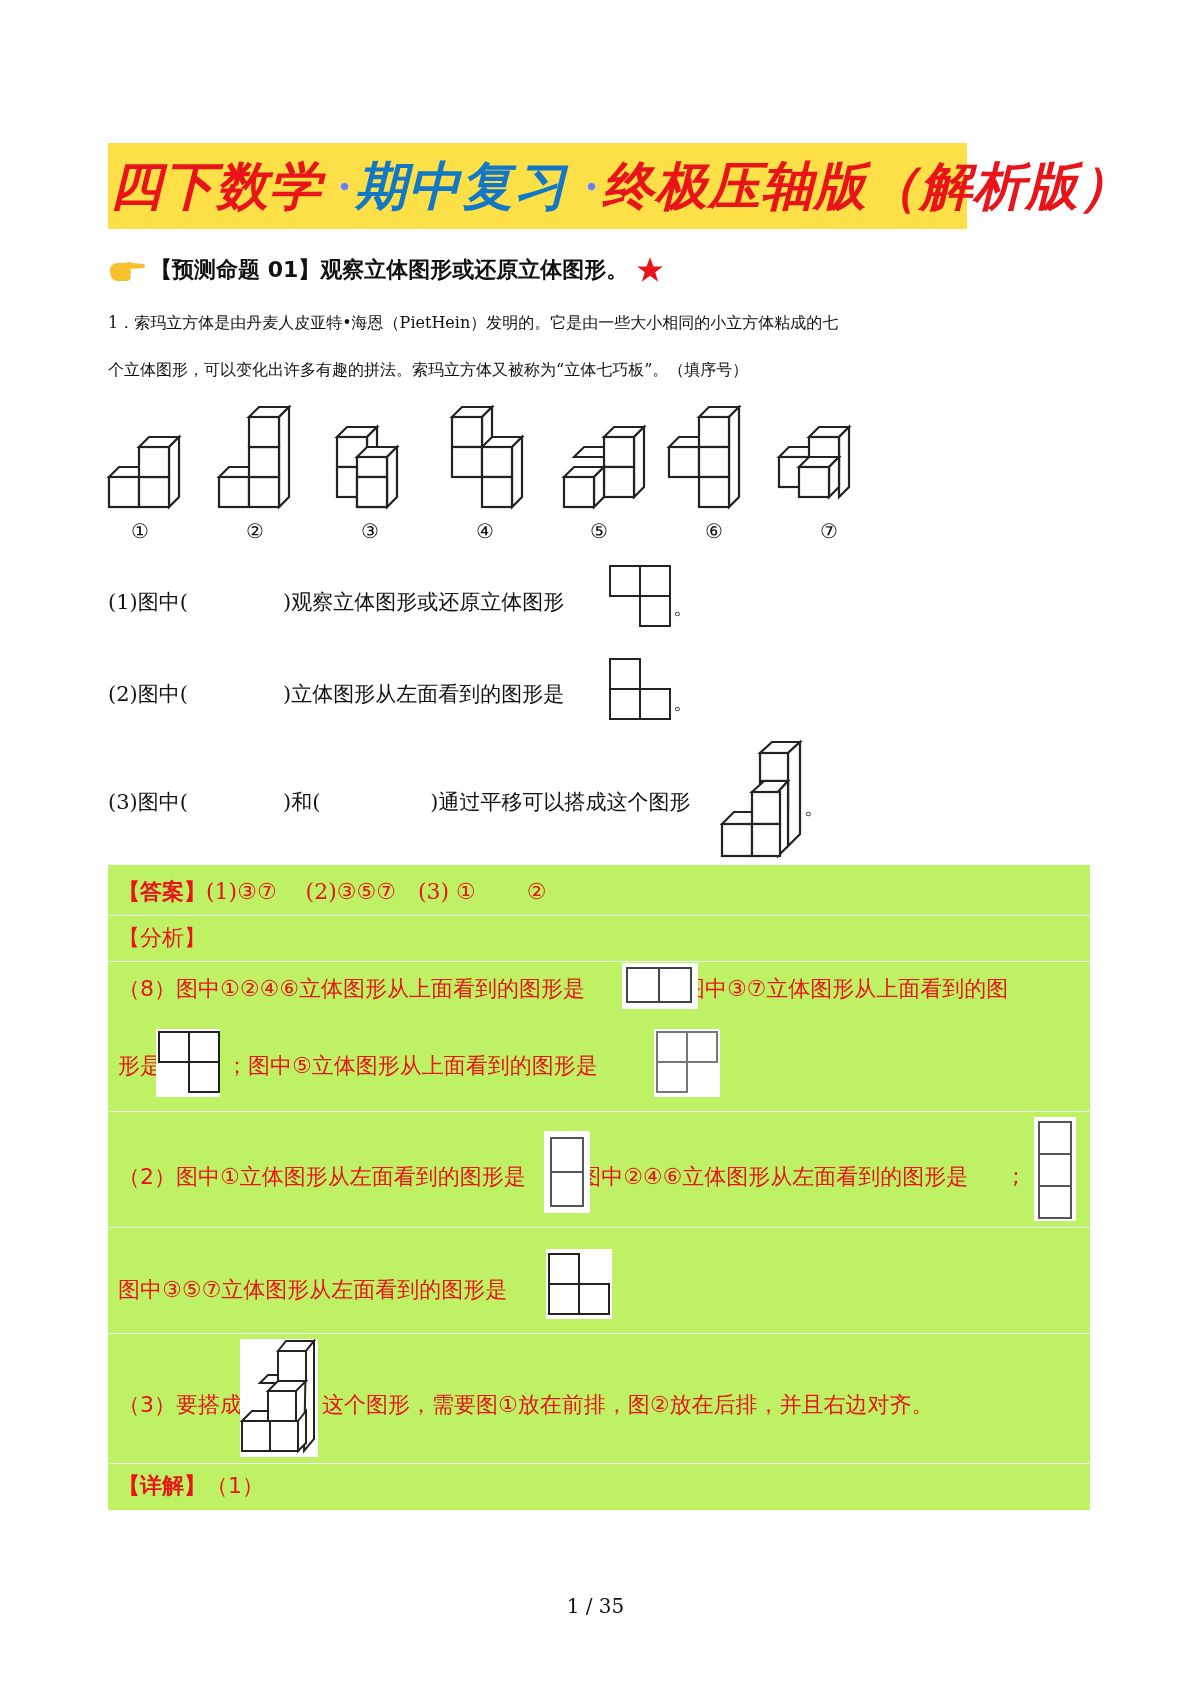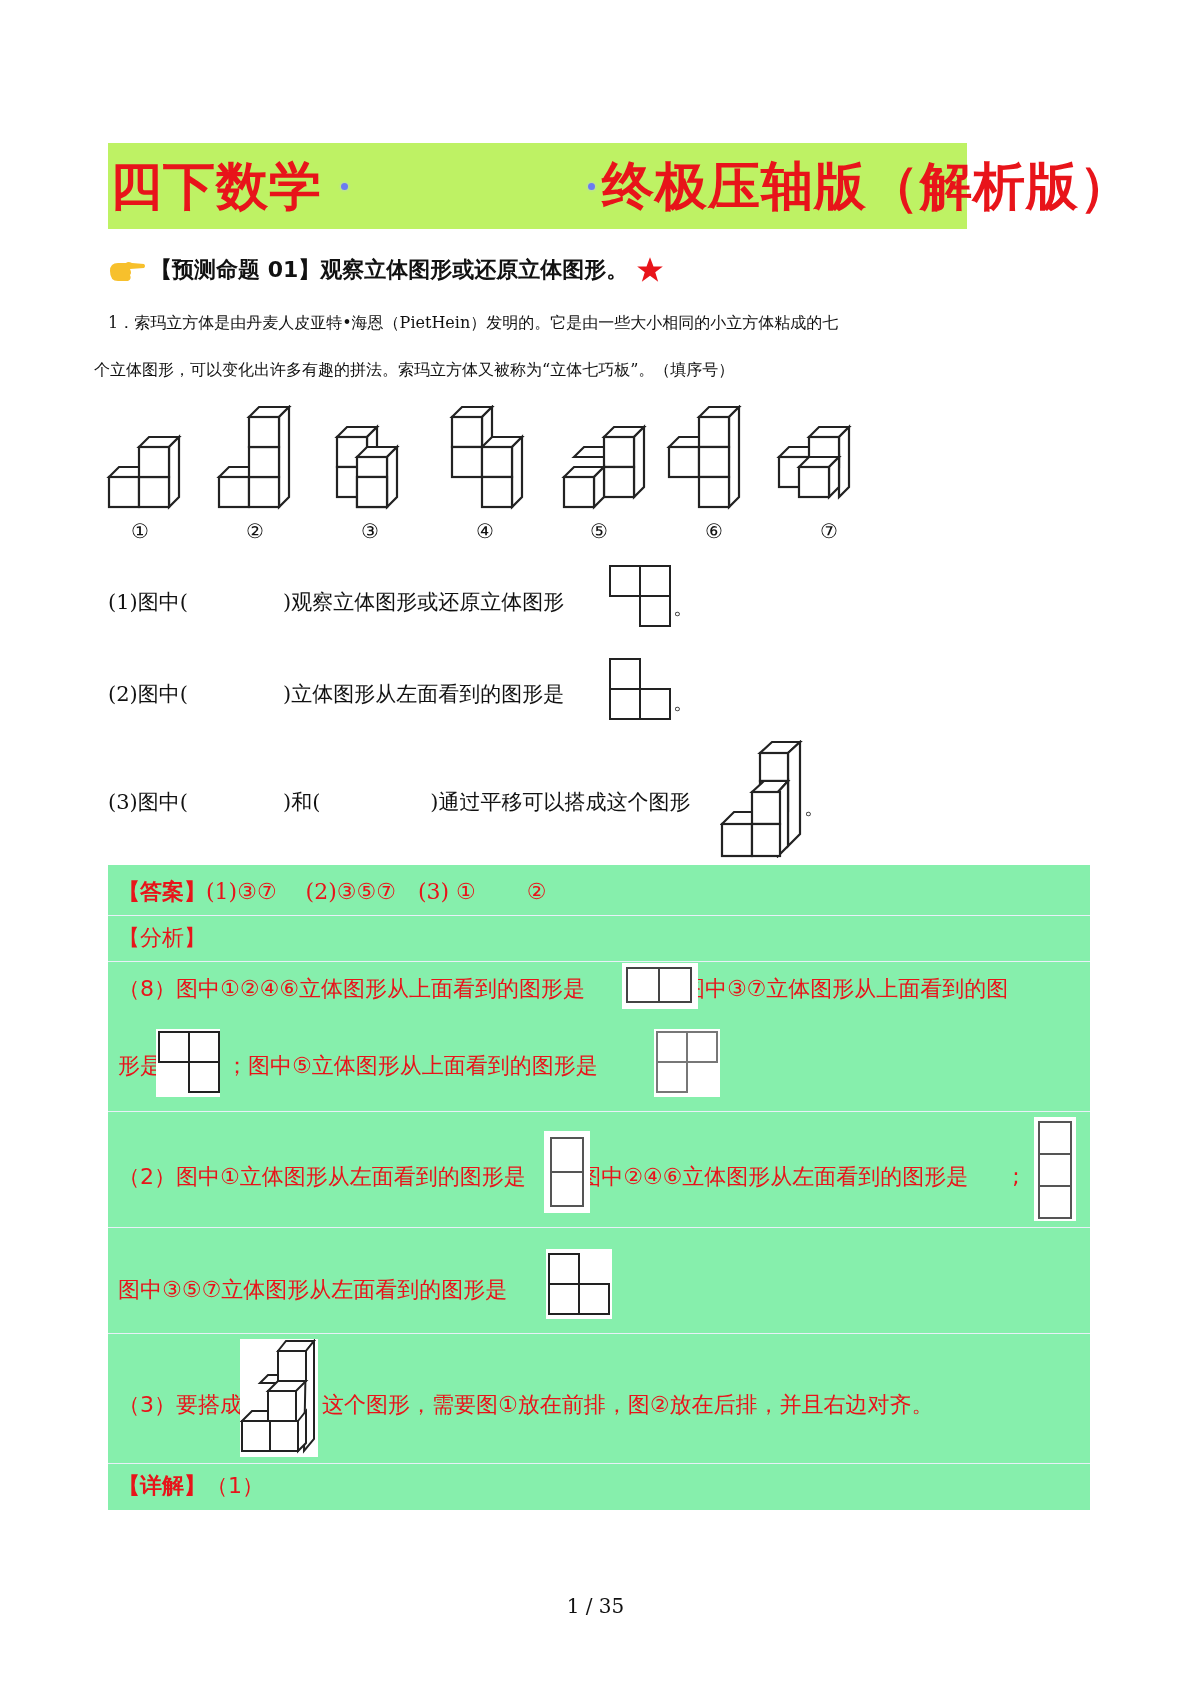--- a/index.html
+++ b/index.html
@@ -1,60 +1,61 @@
 <!DOCTYPE html>
 <html><head>
 <meta charset="utf-8">
 <style>
   html, body { margin:0; padding:0; background:#ffffff; }
   body { width:1191px; height:1684px; position:relative; overflow:hidden;
          font-family: "DejaVu Sans", "Liberation Sans", sans-serif; color:#111; }
   .abs { position:absolute; }
-  .banner { left:108px; top:143px; width:859px; height:86px; background:#bef264; }
+  .banner { left:108px; top:143px; width:859px; height:86px; background:#fde047;font-style:italic; }
   .banner .t { position:absolute; top:8px; font-size:52px; font-weight:bold; line-height:70px; white-space:nowrap; letter-spacing:1px;}
   .red { color:#e8141a; }
   .blue { color:#1278c6; }
   .dot { position:absolute; top:40px; width:7px; height:7px; border-radius:50%; background:#6a7cf0; box-shadow:0 0 3px #b8c0ff; }
   .topic { left:108px; top:255px; font-size:22px; font-weight:bold; line-height:30px; white-space:nowrap; display:flex; align-items:center; }
   .hand { width:38px; height:26px; margin-right:4px; }
   .star { margin-left:8px; width:28px; height:28px; }
   .q { font-family:"DejaVu Serif","Liberation Serif",serif; font-size:16px; line-height:30px; white-space:nowrap; }
   .cube-fig { position:absolute; }
   .label { position:absolute; font-size:20px; font-family:"DejaVu Serif", serif; }
   .sub { font-family:"DejaVu Serif","Liberation Serif",serif; font-size:21px; white-space:nowrap; }
   .gridbox { position:absolute; }
   .cell { position:absolute; border:2px solid #222; box-sizing:border-box; background:#fff; }
-  .ans { left:108px; top:865px; width:982px; height:645px; background:#86efac; }
+  .ans { left:108px; top:865px; width:982px; height:645px; background:#bef264; }
   .ans .line { position:absolute; left:10px; font-size:22px; color:#e8141a; white-space:nowrap; line-height:30px; }
   .ans .sep { position:absolute; left:0; width:982px; height:1px; background:#e9f0f8; }
   .whitebox { position:absolute; background:#fff; }
   .page { left:0; width:1191px; top:1594px; text-align:center; font-family:"DejaVu Serif", serif; font-size:20px; }
 </style>
 </head>
 <body>
 
 <div class="abs banner">
   <span class="t red" style="left:2px">四下数学</span>
   <span class="dot" style="left:233px"></span>
+  <span class="t blue" style="left:247px">期中复习</span>
   <span class="dot" style="left:480px"></span>
   <span class="t red" style="left:494px">终极压轴版（解析版）</span>
 </div>
 
 <div class="abs topic">
   <svg class="hand" viewBox="0 0 38 26">
     <path d="M2 14 Q2 6 10 6 L18 6 Q20 4 24 6 L36 7 Q38 9 36 11 L22 12 Q24 16 22 18 Q24 22 20 24 L10 24 Q2 24 2 14 Z" fill="#f7c02c"></path>
   </svg>
   <span>【预测命题 01】观察立体图形或还原立体图形。</span>
   <svg class="star" viewBox="0 0 24 24">
     <path d="M12 1 L15 9 L23 9 L16.5 14 L19 22 L12 17 L5 22 L7.5 14 L1 9 L9 9 Z" fill="#e8141a"></path>
   </svg>
 </div>
 
 <div class="abs q" style="left:108px;top:308px">1．索玛立方体是由丹麦人皮亚特•海恩（PietHein）发明的。它是由一些大小相同的小立方体粘成的七</div>
-<div class="abs q" style="left:94px;top:355px">个立体图形，可以变化出许多有趣的拼法。索玛立方体又被称为“立体七巧板”。（填序号）</div>
+<div class="abs q" style="left:108px;top:355px">个立体图形，可以变化出许多有趣的拼法。索玛立方体又被称为“立体七巧板”。（填序号）</div>
 
 <svg class="cube-fig" style="left:105px;top:405px" width="820" height="110" viewBox="0 0 820 110" fill="#fff" stroke="#222" stroke-width="2.2">
 
   <g>
     <path d="M4 72 L14 62 L44 62 L34 72 Z"></path>
     <path d="M34 42 L44 32 L74 32 L64 42 Z"></path>
     <path d="M64 42 L74 32 L74 92 L64 102 Z"></path>
     <rect x="4" y="72" width="30" height="30"></rect>
       <rect x="34" y="72" width="30" height="30"></rect>
       <rect x="34" y="42" width="30" height="30"></rect>

